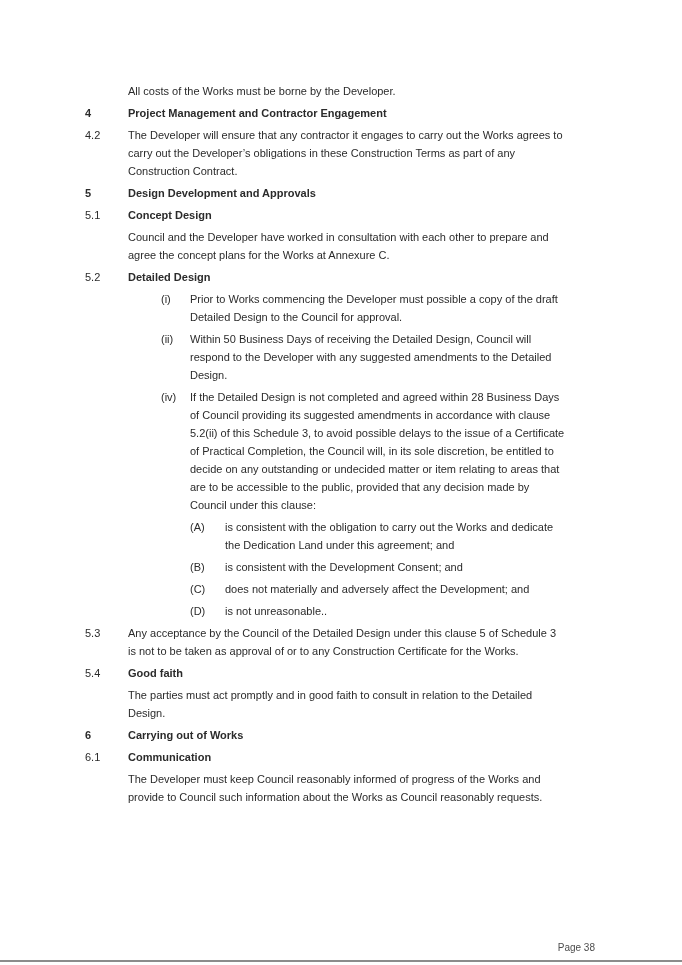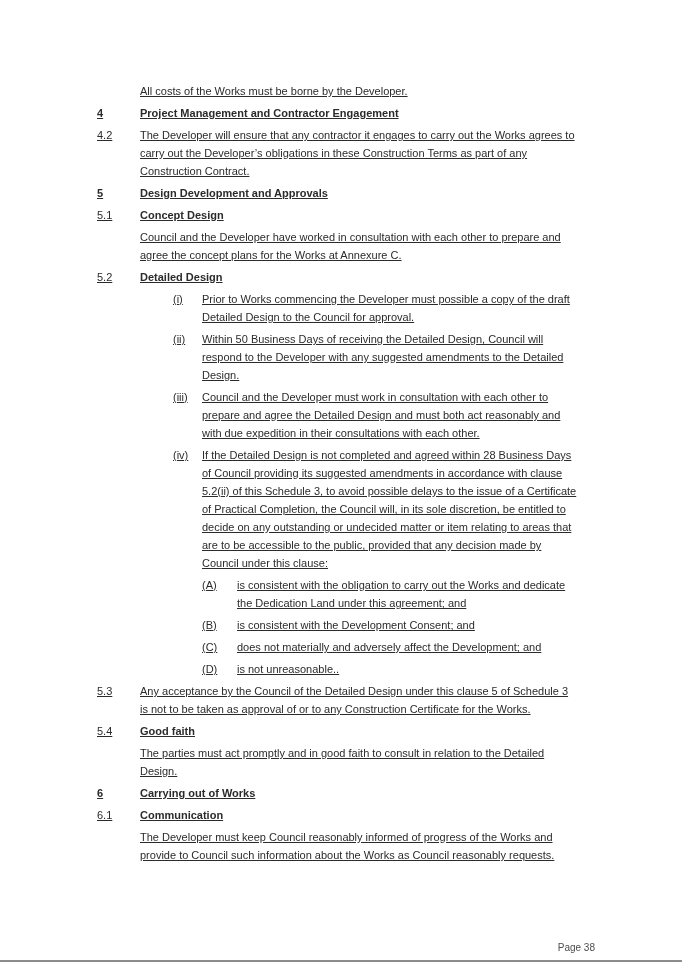--- a/index.html
+++ b/index.html
@@ -10,23 +10,22 @@
     overflow: hidden;
     font-family: "Liberation Sans", sans-serif;
     color: var(--text-color, #2b2b2b);
   }
   .page {
     position: absolute; inset: 0;
     background: var(--bg-color, #ffffff);
   }
   .content {
     position: absolute;
-    top: 82px; left: 97px;
+    top: 82px; left: 85px;
     width: 482px;
-    text-decoration: underline;
   }
   .row {
     display: flex;
     font-size: 11px;
     line-height: 18px;
     margin-bottom: 4px;
   }
   .num { flex: 0 0 43px; }
   .txt { flex: 1; }
   .heading { font-weight: bold; }
@@ -82,24 +81,20 @@
       </div>
       <div class="row list-item">
         <span class="num">(i)</span>
         <span class="txt">Prior to Works commencing the Developer must possible a copy of the draft Detailed Design to the Council for approval.</span>
       </div>
       <div class="row list-item">
         <span class="num">(ii)</span>
         <span class="txt">Within 50 Business Days of receiving the Detailed Design, Council will respond to the Developer with any suggested amendments to the Detailed Design.</span>
       </div>
       <div class="row list-item">
-        <span class="num">(iii)</span>
-        <span class="txt">Council and the Developer must work in consultation with each other to prepare and agree the Detailed Design and must both act reasonably and with due expedition in their consultations with each other.</span>
-      </div>
-      <div class="row list-item">
         <span class="num">(iv)</span>
         <span class="txt">If the Detailed Design is not completed and agreed within 28 Business Days of Council providing its suggested amendments in accordance with clause 5.2(ii) of this Schedule 3, to avoid possible delays to the issue of a Certificate of Practical Completion, the Council will, in its sole discretion, be entitled to decide on any outstanding or undecided matter or item relating to areas that are to be accessible to the public, provided that any decision made by Council under this clause:</span>
       </div>
       <div class="row sublist-item">
         <span class="num">(A)</span>
         <span class="txt">is consistent with the obligation to carry out the Works and dedicate the Dedication Land under this agreement; and</span>
       </div>
       <div class="row sublist-item">
         <span class="num">(B)</span>
         <span class="txt">is consistent with the Development Consent; and</span>

